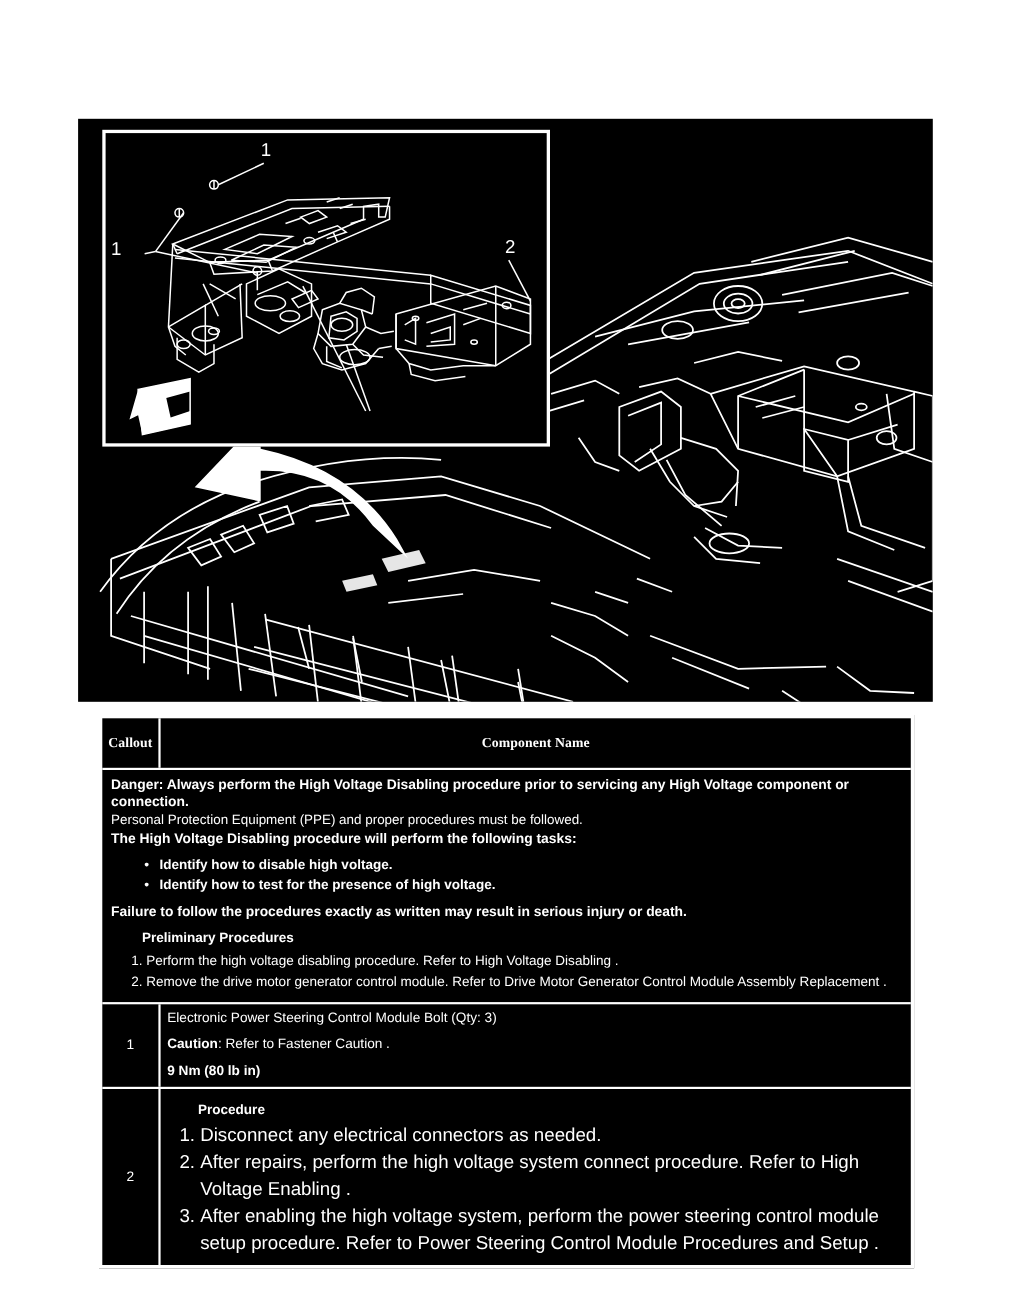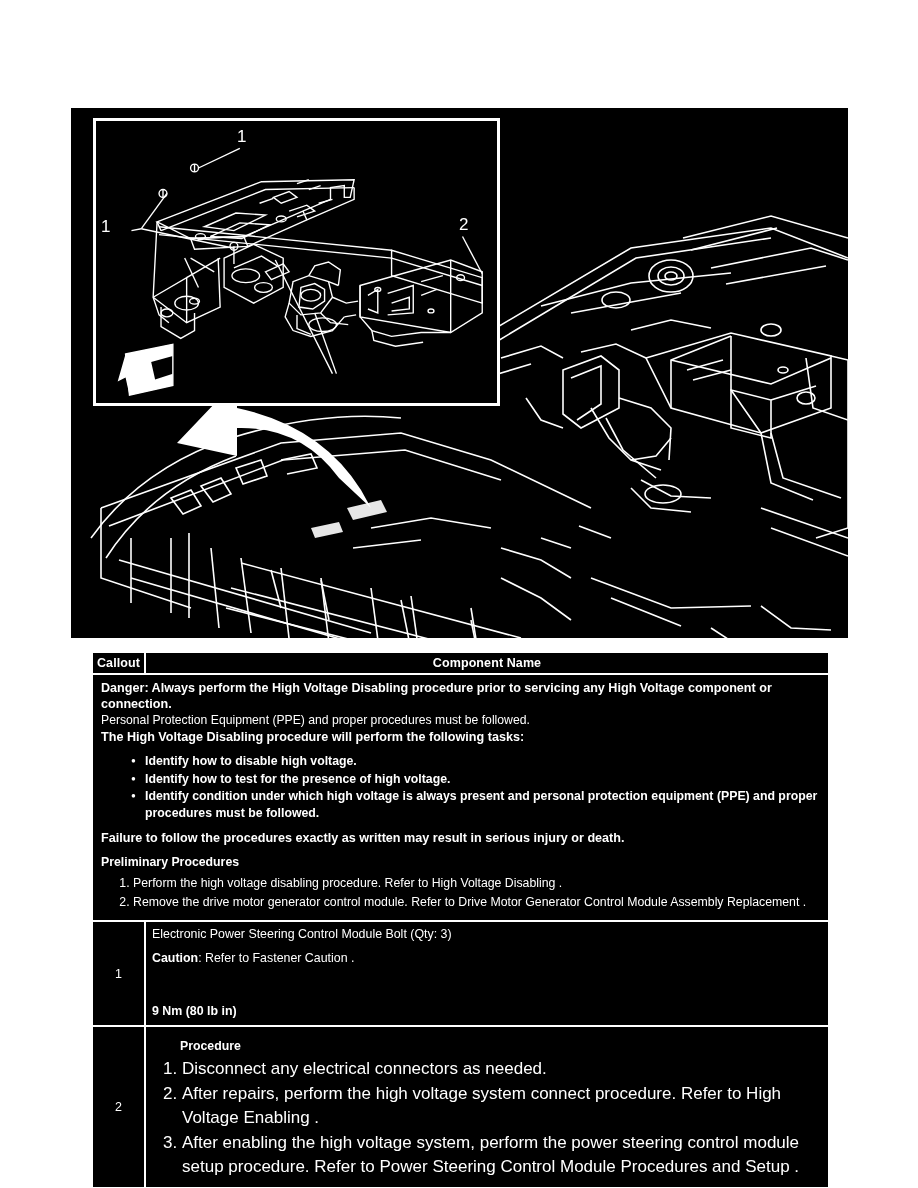--- a/index.html
+++ b/index.html
@@ -67,20 +67,21 @@
   }
 
   .trow {
     display: flex;
     width: 100%;
     box-sizing: border-box;
   }
 
   .thead {
     border-bottom: 2px solid #ffffff;
+    font-family: Liberation Serif, serif;
   }
 
   .cell-callout {
     width: 53px;
     flex: 0 0 53px;
     box-sizing: border-box;
     border-right: 2px solid #ffffff;
     display: flex;
     align-items: center;
     justify-content: center;
@@ -140,35 +141,36 @@
     position: absolute;
     left: 0;
     top: 0;
     font-size: 8px;
     line-height: 1.9;
   }
 
   .prelim-title {
     font-weight: 700;
     font-size: 12.3px;
+    margin-left: 28px;
   }
 
   ol.prelim {
     margin: 6px 0 0 0;
     padding-left: 32px;
     font-size: 12.3px;
     line-height: 1.45;
     font-weight: 400;
   }
   ol.prelim li { margin-bottom: 1px; }
 
   .row-div { border-bottom: 2px solid #ffffff; }
 
   .name-line { font-size: 12.4px; line-height: 1.3; }
-  .name-line.bold { font-weight: 700; margin-top: 28px; }
+  .name-line.bold { font-weight: 700; }
   .b { font-weight: 700; }
 
   ol.proc {
     margin: 4px 0 2px 0;
     padding-left: 30px;
     font-size: 17px;
     line-height: 1.42;
   }
   ol.proc li { margin-bottom: 1px; }
 
@@ -395,34 +397,33 @@
   <span class="callout-num" style="left:30px; top:110px;">1</span>
   <span class="callout-num" style="left:388px; top:108px;">2</span>
 </div>
 
 <div id="callout-table">
 
   <div class="trow thead">
     <div class="cell-callout">
       <span class="hdr-text">Callout</span>
     </div>
-    <div class="cell-name" style="padding:3px 6px;">
+    <div class="cell-name" style="padding:15px 6px;">
       <span class="hdr-text hdr-center" style="display:block;">Component Name</span>
     </div>
   </div>
 
   <div class="danger-row">
     <div class="danger-line-bold">Danger: Always perform the High Voltage Disabling procedure prior to servicing any High Voltage component or connection.</div>
     <div class="danger-line-norm">Personal Protection Equipment (PPE) and proper procedures must be followed.</div>
     <div class="danger-line-bold">The High Voltage Disabling procedure will perform the following tasks:</div>
     <div class="spacer-sm"></div>
     <ul class="bullets">
       <li>Identify how to disable high voltage.</li>
       <li>Identify how to test for the presence of high voltage.</li>
-      <li>Identify condition under which high voltage is always present and personal protection equipment (PPE) and proper procedures must be followed.</li>
     </ul>
     <div class="spacer-sm"></div>
     <div class="danger-line-bold">Failure to follow the procedures exactly as written may result in serious injury or death.</div>
     <div class="spacer-sm"></div>
     <div class="prelim-title">Preliminary Procedures</div>
     <ol class="prelim">
       <li>Perform the high voltage disabling procedure. Refer to High Voltage Disabling .</li>
       <li>Remove the drive motor generator control module. Refer to Drive Motor Generator Control Module Assembly Replacement .</li>
     </ol>
   </div>

